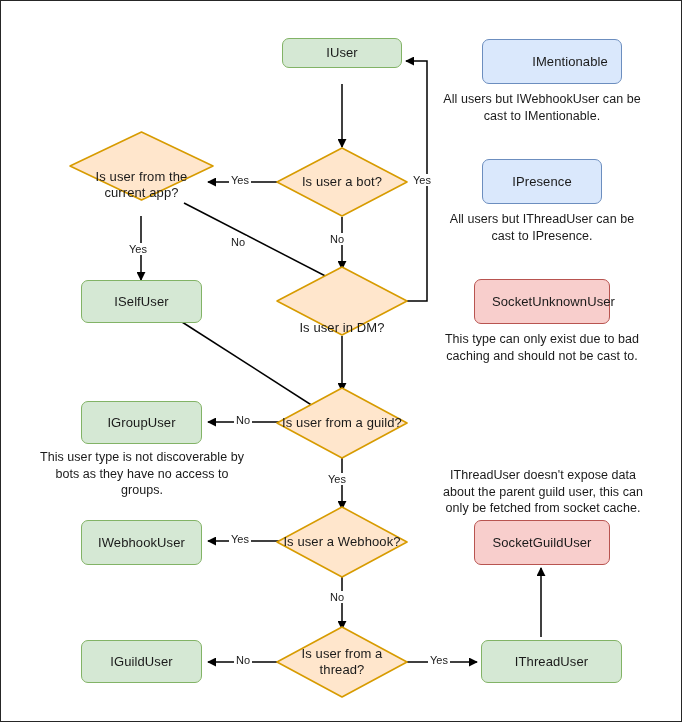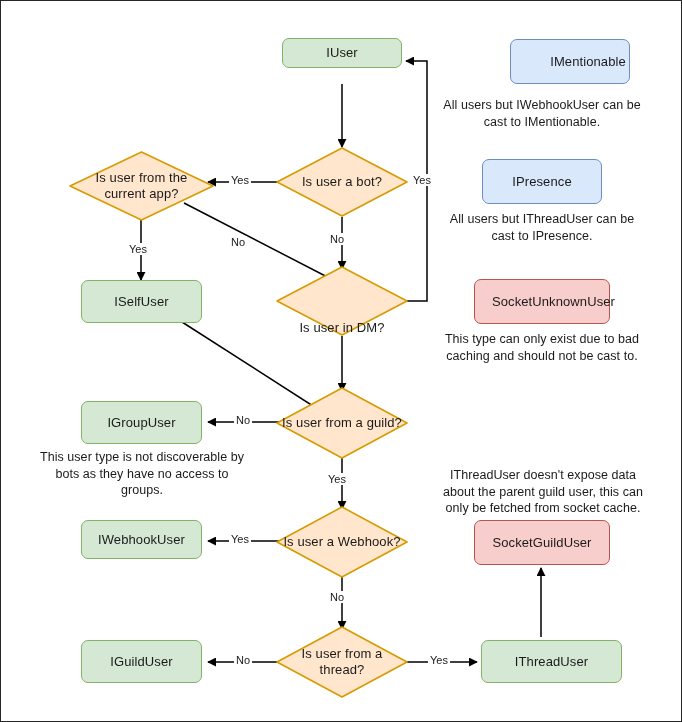--- a/index.html
+++ b/index.html
@@ -136,21 +136,21 @@
     <span>IUser</span>
   </div>
 
   <div class="diamond" style="left:275px; top:146px; width:132px; height:70px;">
     <svg class="dshape" viewBox="0 0 132 70" preserveAspectRatio="none">
       <polygon points="66,1 131,35 66,69 1,35" fill="#ffe6cc" stroke="#d79b00" stroke-width="1.6" stroke-linejoin="round"></polygon>
     </svg>
     <span class="dlabel">Is user a bot?</span>
   </div>
 
-  <div class="diamond" style="left:68px; top:150px; width:145px; height:70px;">
+  <div class="diamond" style="left:68px; top:130px; width:145px; height:70px;align-items:flex-end;">
     <svg class="dshape" viewBox="0 0 145 70" preserveAspectRatio="none">
       <polygon points="72.5,1 144,35 72.5,69 1,35" fill="#ffe6cc" stroke="#d79b00" stroke-width="1.6" stroke-linejoin="round"></polygon>
     </svg>
     <span class="dlabel">Is user from the current app?</span>
   </div>
 
   <div class="diamond" style="left:275px; top:265px; width:132px; height:70px;align-items:flex-end;">
     <svg class="dshape" viewBox="0 0 132 70" preserveAspectRatio="none">
       <polygon points="66,1 131,35 66,69 1,35" fill="#ffe6cc" stroke="#d79b00" stroke-width="1.6" stroke-linejoin="round"></polygon>
     </svg>
@@ -172,56 +172,56 @@
     <span>IGroupUser</span>
   </div>
 
   <div class="diamond" style="left:275px; top:505px; width:132px; height:72px;">
     <svg class="dshape" viewBox="0 0 132 72" preserveAspectRatio="none">
       <polygon points="66,1 131,36 66,71 1,36" fill="#ffe6cc" stroke="#d79b00" stroke-width="1.6" stroke-linejoin="round"></polygon>
     </svg>
     <span class="dlabel">Is user a Webhook?</span>
   </div>
 
-  <div class="node green" style="left:80px; top:519px; width:121px; height:39px;">
+  <div class="node green" style="left:80px; top:519px; width:121px; height:45px;">
     <span>IWebhookUser</span>
   </div>
 
   <div class="diamond" style="left:275px; top:625px; width:132px; height:72px;">
     <svg class="dshape" viewBox="0 0 132 72" preserveAspectRatio="none">
       <polygon points="66,1 131,36 66,71 1,36" fill="#ffe6cc" stroke="#d79b00" stroke-width="1.6" stroke-linejoin="round"></polygon>
     </svg>
     <span class="dlabel">Is user from a thread?</span>
   </div>
 
   <div class="node green" style="left:80px; top:639px; width:121px; height:43px;">
     <span>IGuildUser</span>
   </div>
 
   <div class="node green" style="left:480px; top:639px; width:141px; height:43px;">
     <span>IThreadUser</span>
   </div>
 
-  <div class="node blue" style="left:509px; top:38px; width:120px; height:45px;padding-left:36px;">
+  <div class="node blue" style="left:481px; top:38px; width:140px; height:45px;padding-left:36px;">
     <span>IMentionable</span>
   </div>
 
   <div class="node blue" style="left:481px; top:158px; width:120px; height:45px;">
     <span>IPresence</span>
   </div>
 
   <div class="node red" style="left:473px; top:278px; width:136px; height:45px;padding-left:23px;">
     <span>SocketUnknownUser</span>
   </div>
 
   <div class="node red" style="left:473px; top:519px; width:136px; height:45px;">
     <span>SocketGuildUser</span>
   </div>
 
-  <div class="caption" style="left:437px; top:90px; width:208px;margin-top:6px;">
+  <div class="caption" style="left:437px; top:90px; width:208px;">
     <span>All users but IWebhookUser can be cast to IMentionable.</span>
   </div>
 
   <div class="caption" style="left:437px; top:210px; width:208px;">
     <span>All users but IThreadUser can be cast to IPresence.</span>
   </div>
 
   <div class="caption" style="left:435px; top:330px; width:212px;">
     <span>This type can only exist due to bad caching and should not be cast to.</span>
   </div>

